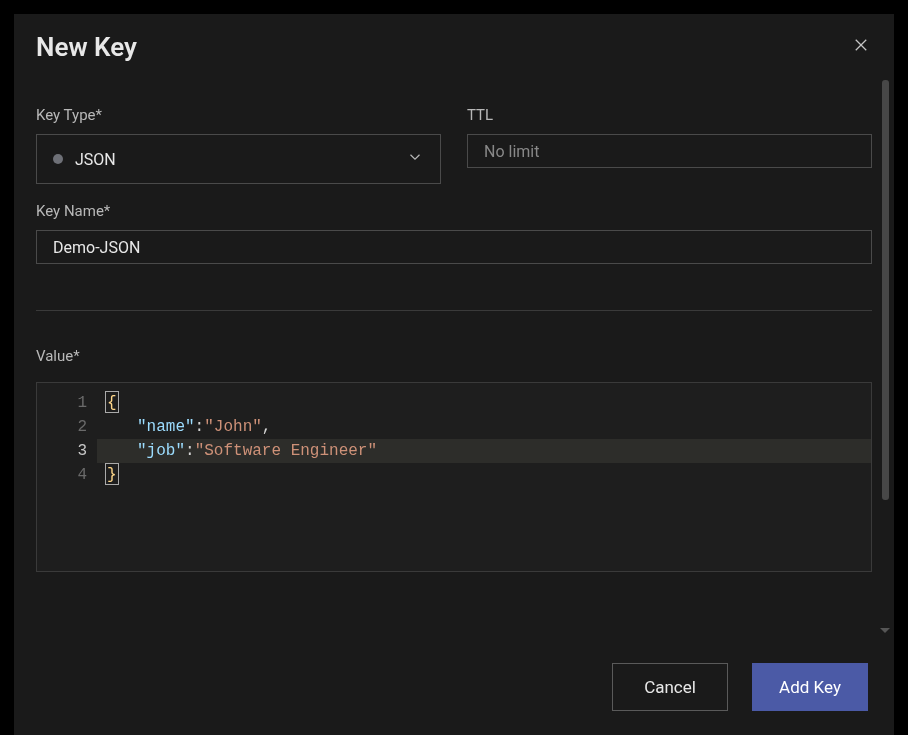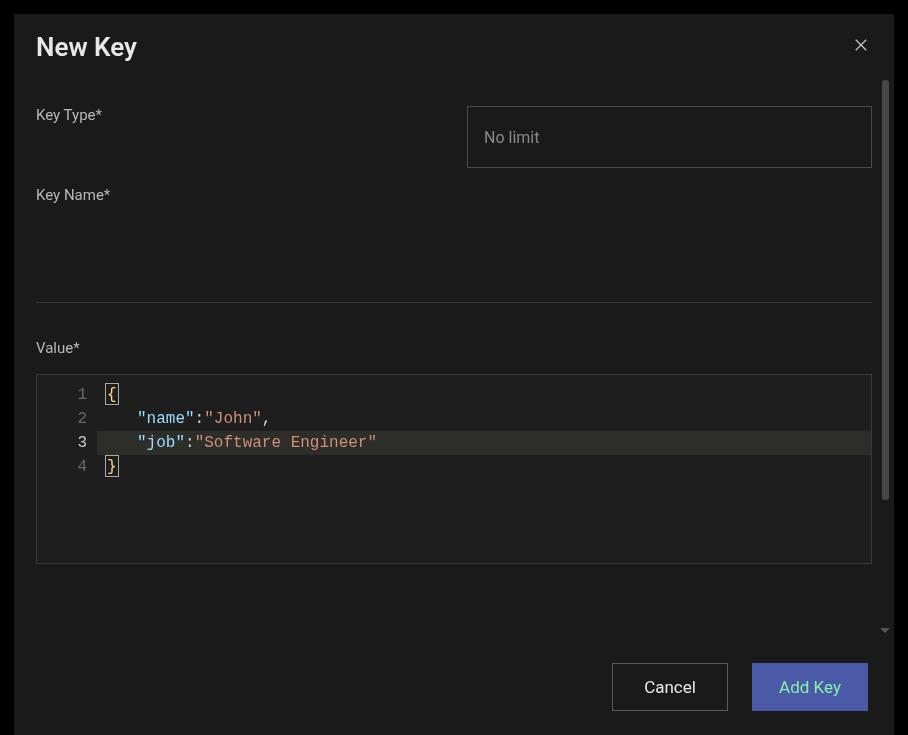--- a/index.html
+++ b/index.html
@@ -128,21 +128,21 @@
     font-size: 16px;
     color: var(--text-primary);
   }
   .select .chevron {
     flex: none;
     color: #b8b8b8;
   }
   .select .chevron svg { width: 18px; height: 18px; }
 
   .text-input {
-    height: 62px;
+    height: 34px;
     border: 1px solid var(--border);
     background: transparent;
     font-size: 16px;
     color: var(--text-primary);
     padding: 0 16px;
     outline: none;
     font-family: inherit;
   }
   .text-input::placeholder { color: var(--text-muted); }
 
@@ -233,21 +233,21 @@
     font-family: inherit;
     cursor: pointer;
     display: inline-flex;
     align-items: center;
     justify-content: center;
     text-align: center;
   }
   .btn.primary {
     background: var(--btn-primary-bg);
     border-color: var(--btn-primary-bg);
-    color: #86efac;
+    color: #ffffff;
   }
   .scroll-down-caret {
     position: absolute;
     right: 4px;
     bottom: 6px;
     width: 0; height: 0;
     border-left: 5px solid transparent;
     border-right: 5px solid transparent;
     border-top: 5px solid #555;
   }
@@ -269,29 +269,40 @@
     </div>
   </div>
 
   <div class="dialog-body-wrap">
 
     <div class="scrollbar"></div>
 
     <div class="row">
       <div class="field">
         <div class="label">Key Type*</div>
+        <div class="select">
+          <span class="type-dot"></span>
+          <span class="select-value">JSON</span>
+          <span class="chevron">
+            <svg viewBox="0 0 24 24" fill="none" stroke="currentColor" stroke-width="1.6">
+              <polyline points="6 9 12 15 18 9"></polyline>
+            </svg>
+          </span>
+        </div>
       </div>
 
       <div class="field">
+        <div class="label">TTL</div>
         <input class="text-input" placeholder="No limit" style="">
       </div>
     </div>
 
     <div class="field full mt">
       <div class="label">Key Name*</div>
+      <input class="text-input" value="Demo-JSON" style="">
     </div>
 
     <div class="divider"></div>
 
     <div class="value-section">
       <div class="label">Value*</div>
       <div class="editor">
         <div class="editor-inner">
           <div class="gutter" id="gutter">
               <div>1</div>

